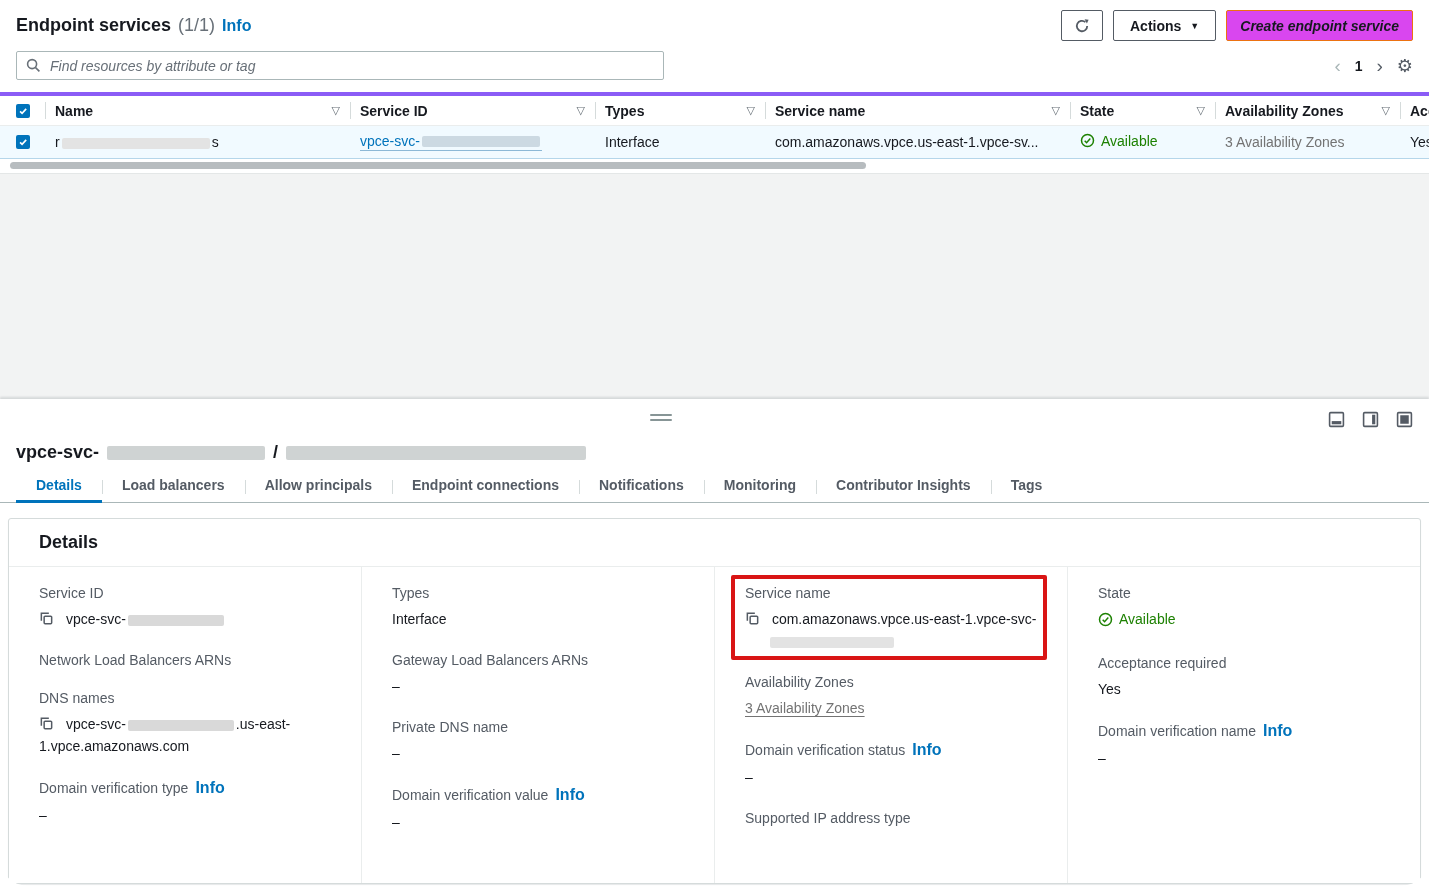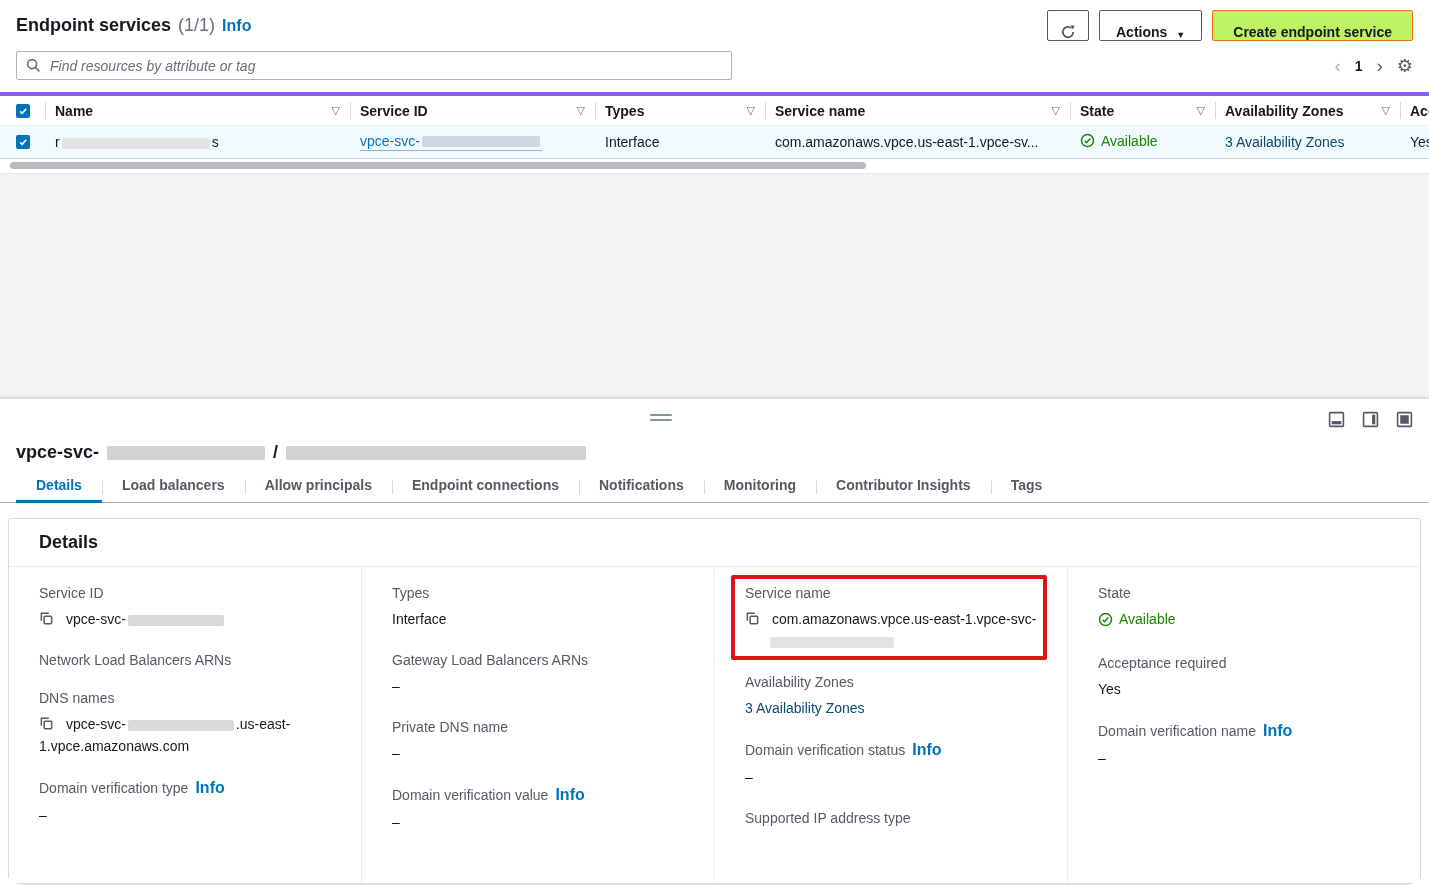--- a/index.html
+++ b/index.html
@@ -13,30 +13,30 @@
   .app { width:1429px; height:886px; overflow:hidden; position:relative; background:#fff;border-radius:28px; }
 
   
   .top-header { display:flex; align-items:center; justify-content:space-between; padding:10px 16px 4px; }
   h1.page-title { margin:0; font-size:18px; font-weight:700; display:flex; align-items:baseline; gap:7px; }
   .t-count { color:#687078; font-weight:400; font-size:18px; }
   .info-link { color:#0073bb; font-size:16px; font-weight:700; cursor:pointer; }
   .hdr-actions { display:flex; gap:10px; align-items:center; }
   .btn {
     height:31px; padding:0 16px; background:#fff; border:1px solid #545b64; border-radius:2px;
-    font-weight:700; font-size:14px; color:#16191f; display:inline-flex; align-items:flex-end; gap:9px;
+    font-weight:700; font-size:14px; color:#16191f; display:inline-flex; align-items:center; gap:9px;
     cursor:pointer; font-family:inherit;
   }
   .icon-btn { width:42px; padding:0; justify-content:center; }
-  .btn.primary { background:#bef264; border-color:#ec7211; color:#16191f; padding:0 20px; }
+  .btn.primary { background:#d946ef; border-color:#ec7211; color:#16191f; padding:0 13px;font-style:italic; }
   .caret { font-size:9px; position:relative; top:0px; }
 
   
   .toolbar { display:flex; justify-content:space-between; align-items:center; padding:6px 16px 12px; }
-  .search { position:relative; width:716px; }
+  .search { position:relative; width:648px; }
   .search-input {
     width:100%; height:29px; padding:0 10px 0 33px; border:1px solid #aab7b8; border-radius:2px;
     font-style:italic; font-size:14px; font-family:inherit; color:#16191f; background:#fff;
   }
   .search-input::placeholder { color:#687078; font-style:italic; }
   .search-mag { position:absolute; left:10px; top:7px; }
   .pager { display:flex; align-items:center; gap:14px; }
   .pg-btn { background:none; border:none; cursor:pointer; font-family:inherit; padding:0; }
   .pg-prev { color:#aab7b8; font-size:19px; }
   .pg-next { color:#545b64; font-size:19px; }
@@ -51,21 +51,21 @@
   .hcell.divided::before { content:""; position:absolute; left:0; top:6px; bottom:6px; width:1px; background:#d5dbdb; }
   .fltr { color:#687078; font-size:11px; margin-left:6px; }
   .trow { display:flex; height:33px; align-items:center; background:#f1faff; border-bottom:1px solid #b5d6ea; cursor:pointer; }
   .tcell { padding:0 10px; white-space:nowrap; overflow:hidden; }
   .w-cb { width:45px; display:flex; justify-content:center; align-items:center; }
   .w-name { width:305px; } .w-sid { width:245px; } .w-types { width:170px; }
   .w-sname { width:305px; } .w-state { width:145px; } .w-az { width:185px; } .w-acc { width:200px; }
   .checkbox { width:14px; height:14px; background:#0073bb; border-radius:2px; display:inline-flex; align-items:center; justify-content:center; cursor:pointer; }
   .sid-link { color:#0073bb; display:inline-flex; align-items:center; border-bottom:1px solid #8cb8d6; padding-bottom:1px; cursor:pointer; }
   .sid-link .redact { background:#ccd9e2; }
-  .az-trigger { color:#0c4a6e; text-underline-offset:3px; cursor:pointer; }
+  .az-trigger { color:#737373; text-decoration:underline; text-underline-offset:3px; cursor:pointer; }
   .green { color:#1d8102; display:inline-flex; gap:6px; align-items:center; }
 
   
   .h-scroll { height:8px; margin:3px 10px; cursor:pointer; }
   .h-thumb { width:856px; height:7px; background:#b7bcbf; border-radius:4px; }
   .gray-gap { height:226px; background:#f2f3f3; border-top:1px solid #e4e7e7; }
 
   
   .split-bar {
     height:40px; position:relative; background:#fff; box-shadow:0 -2px 2px rgba(0,28,36,.12);

